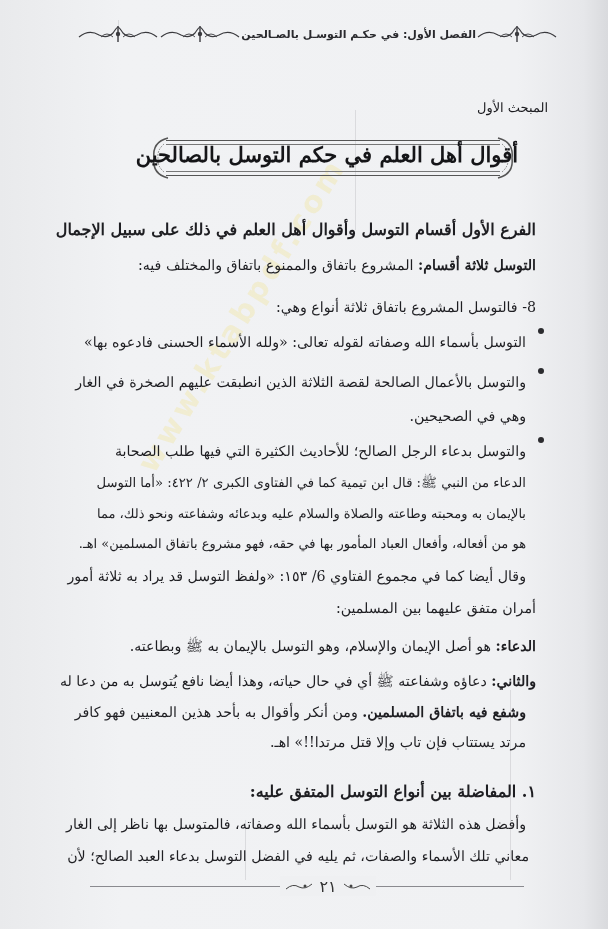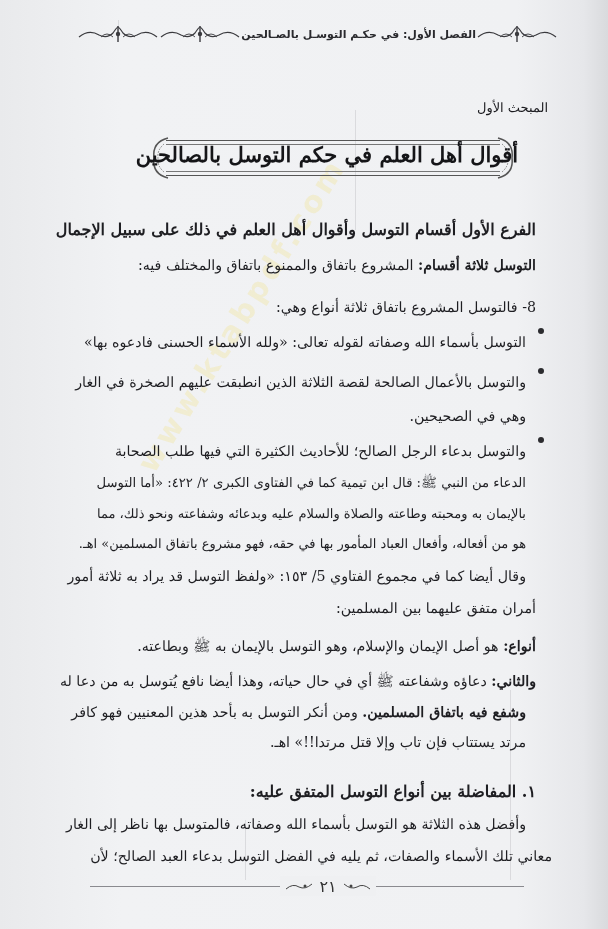--- a/index.html
+++ b/index.html
@@ -117,39 +117,39 @@
   <span class="bullet-dot" style="left:538px; top:368px;"></span>
   <div class="line body-text" style="right:82px; top:358px;">والتوسل بالأعمال الصالحة لقصة الثلاثة الذين انطبقت عليهم الصخرة في الغار</div>
   <div class="line body-text" style="right:82px; top:392px;">وهي في الصحيحين.</div>
 
   <span class="bullet-dot" style="left:538px; top:437px;"></span>
   <div class="line body-text" style="right:82px; top:427px;">والتوسل بدعاء الرجل الصالح؛ للأحاديث الكثيرة التي فيها طلب الصحابة</div>
   <div class="line body-text" style="right:82px; top:459px; font-size:13.2px;">الدعاء من النبي ﷺ: قال ابن تيمية كما في الفتاوى الكبرى ٢/ ٤٢٢: «أما التوسل</div>
   <div class="line body-text" style="right:82px; top:490px; font-size:13px;">بالإيمان به ومحبته وطاعته والصلاة والسلام عليه وبدعائه وشفاعته ونحو ذلك، مما</div>
   <div class="line body-text" style="right:82px; top:520px; font-size:13px;">هو من أفعاله، وأفعال العباد المأمور بها في حقه، فهو مشروع باتفاق المسلمين» اهـ.</div>
 
-  <div class="line body-text" style="right:82px; top:552px;">وقال أيضا كما في مجموع الفتاوي 5/ ١٥٣: «ولفظ التوسل قد يراد به ثلاثة أمور</div>
+  <div class="line body-text" style="right:82px; top:552px;">وقال أيضا كما في مجموع الفتاوي 6/ ١٥٣: «ولفظ التوسل قد يراد به ثلاثة أمور</div>
   <div class="line body-text" style="right:72px; top:584px;">أمران متفق عليهما بين المسلمين:</div>
 
   <div class="line body-text" style="right:72px; top:622px;">
-    <span class="bold">أنواع:</span><span> هو أصل الإيمان والإسلام، وهو التوسل بالإيمان به ﷺ وبطاعته.</span>
+    <span class="bold">الدعاء:</span><span> هو أصل الإيمان والإسلام، وهو التوسل بالإيمان به ﷺ وبطاعته.</span>
   </div>
 
   <div class="line body-text" style="right:72px; top:657px;">
     <span class="bold">والثاني:</span><span> دعاؤه وشفاعته ﷺ أي في حال حياته، وهذا أيضا نافع يُتوسل به من دعا له</span>
   </div>
   <div class="line body-text" style="right:82px; top:688px;">
-    <span class="bold">وشفع فيه باتفاق المسلمين.</span><span> ومن أنكر التوسل به بأحد هذين المعنيين فهو كافر</span>
+    <span class="bold">وشفع فيه باتفاق المسلمين.</span><span> ومن أنكر وأقوال به بأحد هذين المعنيين فهو كافر</span>
   </div>
   <div class="line body-text" style="right:82px; top:718px;">مرتد يستتاب فإن تاب وإلا قتل مرتدا!!» اهـ.</div>
 
   <div class="line bold" style="right:72px; top:766px; font-size:16px;">١. المفاضلة بين أنواع التوسل المتفق عليه:</div>
 
   <div class="line body-text" style="right:82px; top:800px;">وأفضل هذه الثلاثة هو التوسل بأسماء الله وصفاته، فالمتوسل بها ناظر إلى الغار</div>
-  <div class="line body-text" style="right:56px; top:832px;">معاني تلك الأسماء والصفات، ثم يليه في الفضل التوسل بدعاء العبد الصالح؛ لأن</div>
+  <div class="line body-text" style="right:79px; top:832px;">معاني تلك الأسماء والصفات، ثم يليه في الفضل التوسل بدعاء العبد الصالح؛ لأن</div>
 
   <div class="abs footer-rule"></div>
   <div class="abs footer-badge">
     <svg width="28" height="10" viewBox="0 0 28 10">
         <path d="M1 8 Q8 2 14 6 Q20 9 27 3" fill="none" stroke="#444" stroke-width="1"></path>
         <circle cx="20" cy="5" r="1.5" fill="#444"></circle>
       </svg>
     <span class="page-num">٢١</span>
     <svg width="28" height="10" viewBox="0 0 28 10">
         <path d="M1 3 Q8 9 14 6 Q20 2 27 8" fill="none" stroke="#444" stroke-width="1"></path>

